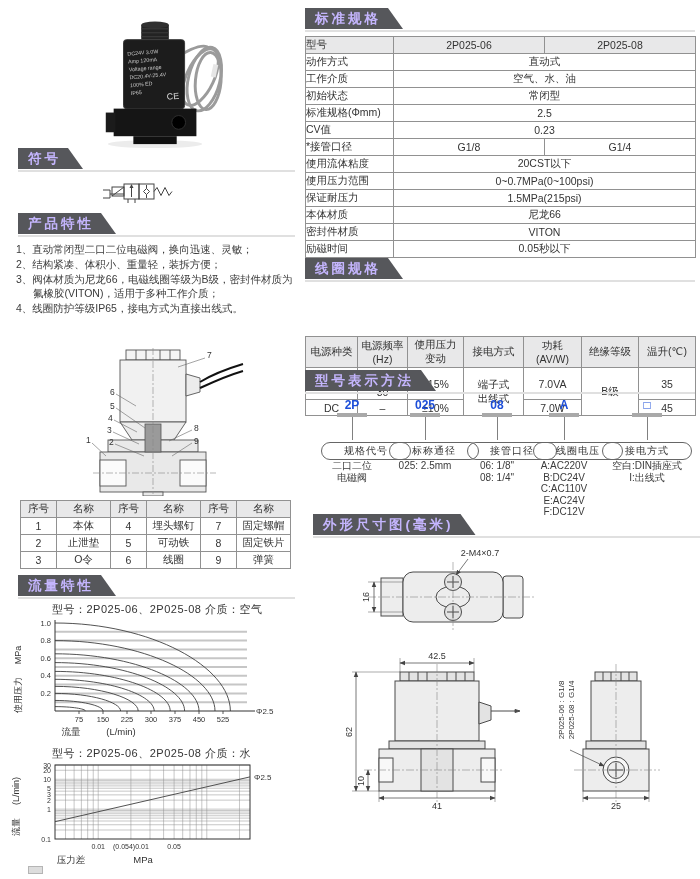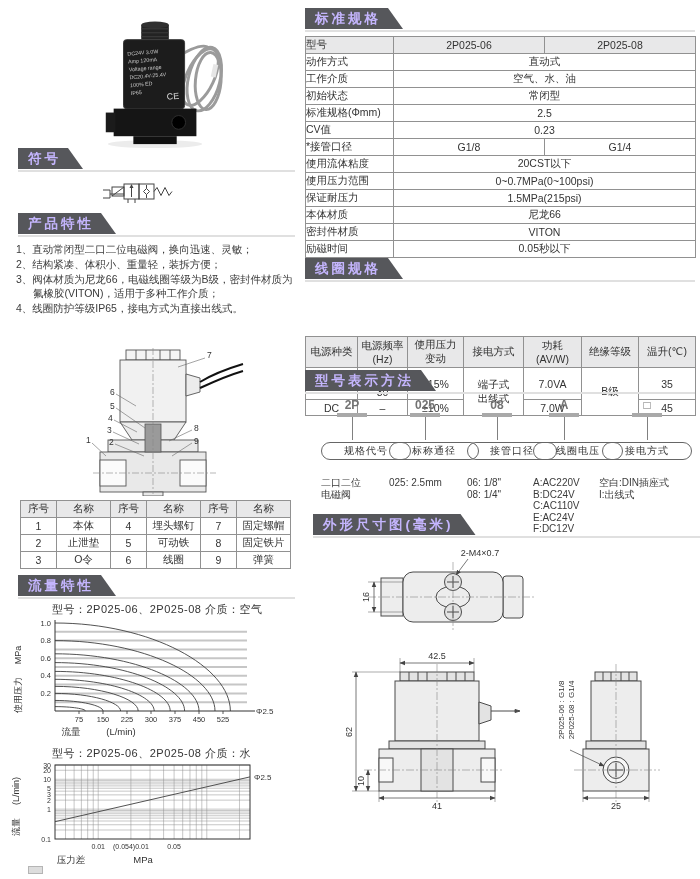--- a/index.html
+++ b/index.html
@@ -12,26 +12,26 @@
        clip-path:polygon(0 0,calc(100% - 15px) 0,100% 100%,0 100%);}
   table.spec{border-collapse:collapse;table-layout:fixed;font-size:10.5px;color:#333;}
   .spec td,.spec th{border:1px solid #919191;text-align:center;padding:1px 3px;height:13px;
        font-weight:normal;white-space:pre-line;overflow:hidden;}
   .spec .lbl{text-align:left;padding-left:0;}
   .shade{background:#e8e8e9;}
   .features{font-size:10.5px;line-height:14.8px;color:#3b3b3b;}
   .features div{padding-left:17px;text-indent:-17px;}
   .ctitle{position:absolute;font-size:11px;color:#333;letter-spacing:.5px;}
   .mcol{position:absolute;top:0;text-align:center;}
-  .mcode{font-size:12px;font-weight:bold;color:#737373;height:15px;}
+  .mcode{font-size:12px;font-weight:bold;color:#1d4ed8;height:15px;}
   .mbar{width:30px;height:4px;background:#a9a9a9;margin:0 auto;}
   .mline{width:1px;height:23px;background:#808080;margin:0 auto;}
   .mpill{display:inline-block;border:1px solid #666;border-radius:9px;font-size:10px;
          letter-spacing:1px;padding:1px 22px;color:#333;white-space:nowrap;font-family:Liberation Mono, monospace;}
-  .mdesc{font-size:10px;text-align:left;margin-top:17px;line-height:11.5px;white-space:nowrap;}
+  .mdesc{font-size:10px;text-align:center;margin-top:0;line-height:11.5px;white-space:nowrap;}
   .artifact{position:absolute;left:28px;top:866px;width:13px;height:6px;border:1px solid #b5b5b5;background:#ddd;}
   svg text{font-family:"Liberation Sans","DejaVu Sans",sans-serif;}
 </style>
 </head>
 <body>
 
 <div class="page">
 
   <svg class="abs" style="left:78px;top:18px;" width="158" height="132" viewBox="0 0 160 134">
     <ellipse cx="78" cy="128" rx="48" ry="4" fill="#ececec"></ellipse>

